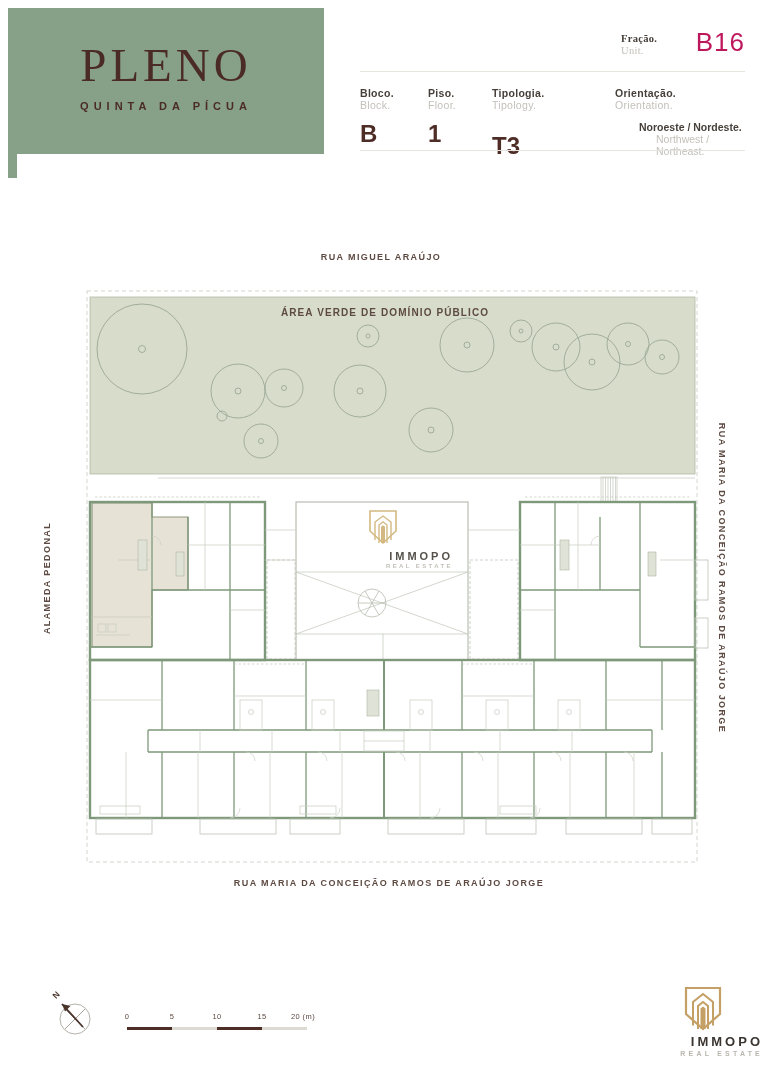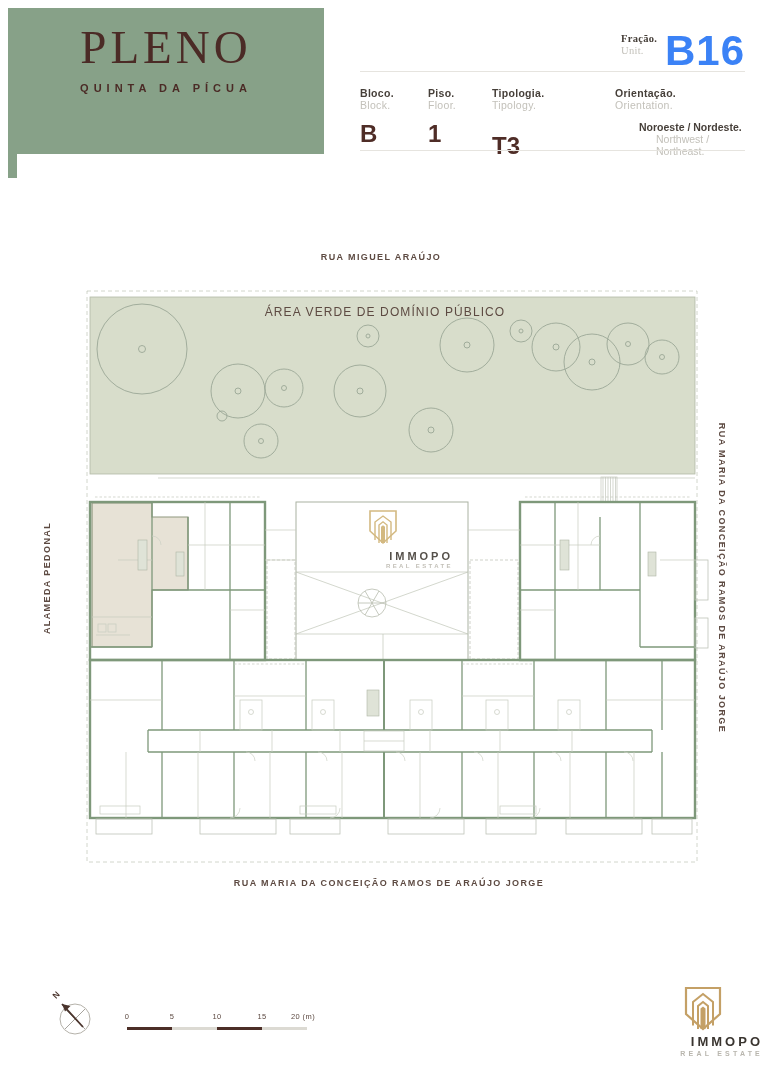--- a/index.html
+++ b/index.html
@@ -3,40 +3,40 @@
 <meta charset="utf-8">
 <style>
   html,body{margin:0;padding:0;background:#ffffff;}
   .page{position:relative;width:763px;height:1080px;background:#fff;overflow:hidden;
         font-family:"Liberation Sans",sans-serif;color:#4a3f39;}
   .abs{position:absolute;}
 
   
   .brand{left:8px;top:8px;width:316px;height:146px;background:#87a188;text-align:center;}
   .brand-step{left:8px;top:154px;width:9px;height:24px;background:#87a188;}
-  .brand-name{margin-top:12px;font-family:"Liberation Serif",serif;font-size:47px;
+  .brand-name{margin-top:30px;font-family:"Liberation Serif",serif;font-size:47px;
               letter-spacing:4px;color:#4b2b26;font-weight:500;}
   .brand-sub{margin-top:8px;font-size:11px;letter-spacing:5px;font-weight:700;color:#4b2b26;}
 
   
   .hdr{left:360px;top:25px;width:385px;height:126px;}
   .hdr .rule{position:absolute;left:0;width:385px;border-top:1px solid #e6e4df;height:0;}
   .lab{font-size:10.5px;font-weight:700;color:#463f39;letter-spacing:.3px;line-height:12px;}
   .lab-sub{font-size:10.5px;color:#c3c1ba;letter-spacing:.3px;line-height:12px;}
-  .big-val{font-size:42px;font-weight:700;color:#3b82f6;letter-spacing:1px;}
+  .big-val{font-size:26px;font-weight:400;color:#be185d;letter-spacing:1px;}
   .mid-val{font-size:24px;font-weight:700;color:#4f2d27;}
   .ori-pt{font-size:10.5px;font-weight:700;color:#463f39;}
   .ori-en{font-size:10.5px;color:#c3c1ba;margin-left:41px;}
 
   
   .street{font-size:9px;font-weight:700;letter-spacing:1.4px;color:#5d4a42;white-space:nowrap;}
   .rot90{transform:translate(-50%,-50%) rotate(90deg);}
   .rotm90{transform:translate(-50%,-50%) rotate(-90deg);}
   .center-anchor{transform:translate(-50%,-50%);}
-  .greenlbl{font-size:12px;font-weight:400;letter-spacing:1.1px;color:#5d4a42;white-space:nowrap;text-align:right;}
+  .greenlbl{font-size:10px;font-weight:700;letter-spacing:1.1px;color:#5d4a42;white-space:nowrap;text-align:right;}
 
   
   .logo-txt{width:140px;text-align:right;}
   .immopo-c{font-size:11px;font-weight:700;letter-spacing:3px;color:#55504a;}
   .realestate-c{font-size:6px;font-weight:700;letter-spacing:2.4px;color:#c3c0b8;}
   .immopo-f{font-size:13px;font-weight:700;letter-spacing:3px;color:#3a3530;}
   .realestate-f{font-size:7px;font-weight:700;letter-spacing:3.2px;color:#b9b6ae;}
 
   
   .scalebar{left:122px;top:1012px;width:200px;height:22px;}

